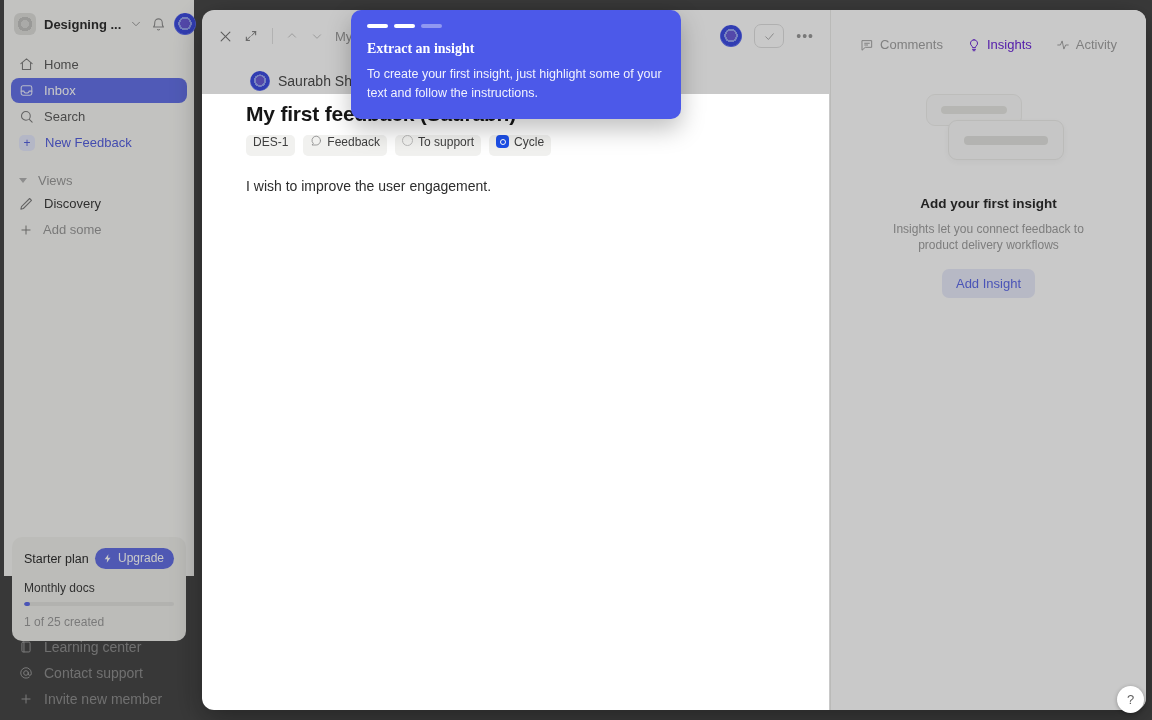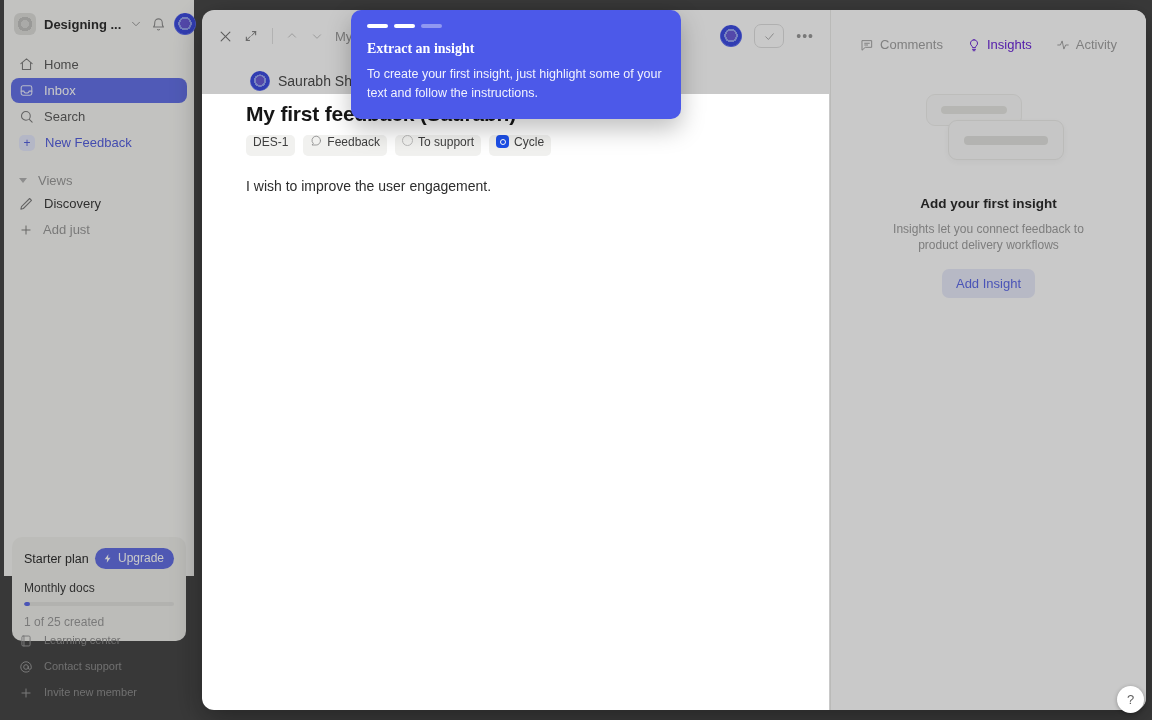--- a/index.html
+++ b/index.html
@@ -46,21 +46,21 @@
   .plan-name { font-size:12.5px; color:#2f2f2f; }
   .upgrade-btn { display:flex; align-items:center; gap:5px; background:#6570E4; color:#fff; font-size:12px;
     border-radius:999px; padding:3px 10px 4px 8px; }
   .bolt { fill:#fff; stroke:none; }
   .plan-docs { margin-top:12px; font-size:12px; color:#3d3d3d; }
   .plan-track { margin-top:7px; height:4px; border-radius:3px; background:#E2E2DF; position:relative; overflow:hidden; }
   .plan-fill { position:absolute; left:0; top:0; bottom:0; border-radius:3px; background:#5E6BE8; }
   .plan-created { margin-top:9px; font-size:12px; color:#9b9b9b; }
 
   .side-footer { position:absolute; left:7px; top:634px; width:176px; }
-  .foot-item { display:flex; gap:11px; height:26px; padding:0 8px; font-size:11px; color:#8f8f8f; }
+  .foot-item { display:flex; align-items:center; gap:11px; height:26px; padding:0 8px; font-size:14px; color:#8f8f8f; }
   .foot-item .nico { color:#9c9c9c; }
 
   
   .main-bg { position:absolute; left:190px; top:0; width:962px; height:720px; background:#4A4A4A; z-index:0; }
 
   
   .modal { position:absolute; left:202px; top:10px; width:944px; height:700px; background:#fff;
     border-radius:12px; z-index:10; display:flex; overflow:hidden; box-shadow:0 8px 30px rgba(0,0,0,0.35); }
   .editor { width:628px; height:100%; position:relative; }
   .toolbar { display:flex; align-items:center; height:52px; padding:0 16px; }
@@ -195,21 +195,21 @@
         </span>
         <span style="color:#3c3c3c">Discovery</span>
       </div>
       <div class="nav-item muted-row">
         <span class="nico">
           <svg class="ic" width="14" height="14" viewBox="0 0 24 24">
               <line x1="12" y1="5" x2="12" y2="19"></line>
               <line x1="5" y1="12" x2="19" y2="12"></line>
             </svg>
         </span>
-        <span>Add just</span>
+        <span>Add some</span>
       </div>
     </div>
 
     <div class="plan-card">
       <div class="plan-top">
         <span class="plan-name">Starter plan</span>
         <span class="upgrade-btn">
           <svg class="bolt" width="10" height="11" viewBox="0 0 24 24">
               <path d="M13 2 4 14h6l-1 8 9-12h-6l1-8z"></path>
             </svg>

